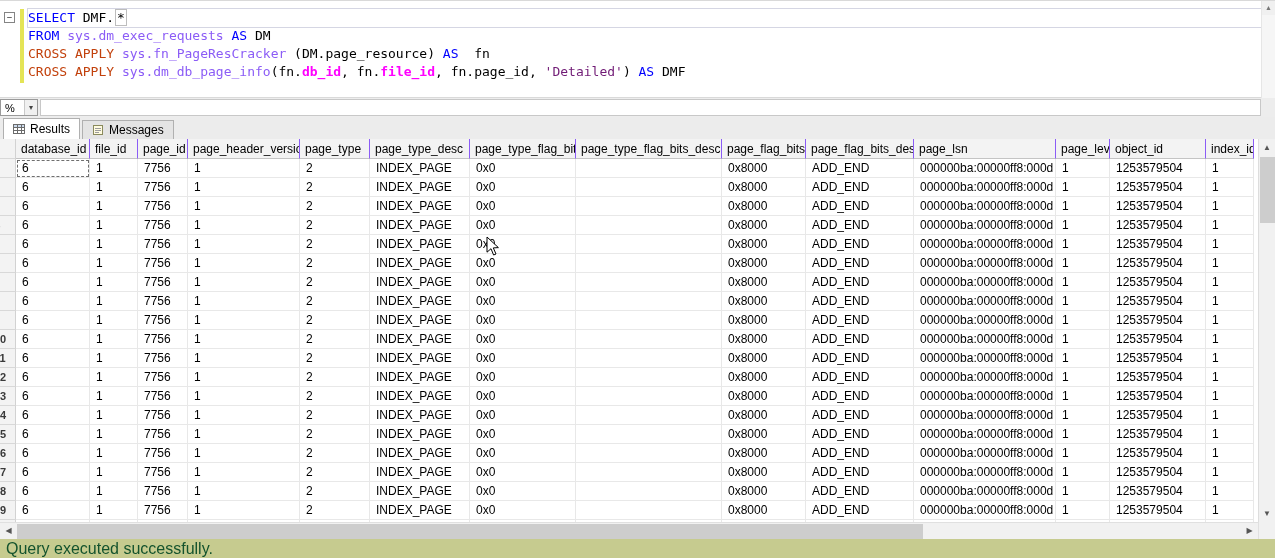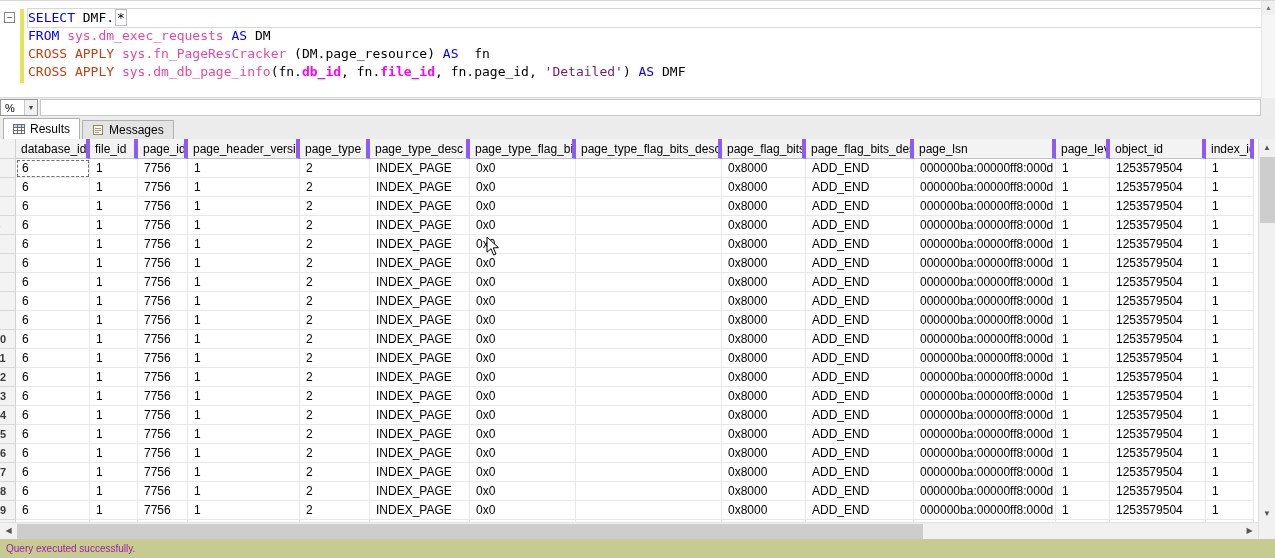--- a/index.html
+++ b/index.html
@@ -16,21 +16,21 @@
     position:absolute; left:4px; top:11px; width:11px; height:11px;
     border:1px solid #848484; background:#fff; font:9px/9px "DejaVu Sans Mono",monospace;
     text-align:center; color:#333;
   }
   .change-bar { position:absolute; left:20px; top:8px; width:4px; height:74px; background:#e4e456; }
   .code { position:absolute; left:28px; top:8px; right:3px; font:13px/18px "DejaVu Sans Mono",monospace; white-space:pre; }
   .code-line { height:18px; }
   .code-line.current { outline:1px solid #d5d6e3; }
   .tok-kw   { color:#0000ff; }
   .tok-gray { color:#c2410c; }
-  .tok-sys  { color:#ec4899;margin-top:45px; }
+  .tok-sys  { color:#8b5cf6;margin-top:45px; }
   .tok-fn   { color:#ff00ff;font-weight:bold; }
   .tok-str  { color:#701a75; }
   .tok-plain{ color:#000000; }
   .tok-star { color:#000; border:1px solid #bdbdbd; padding:0 1px; margin-left:1px; }
   .editor-vscroll {
     position:absolute; right:0; top:0; width:14px; height:97px;
     background:#f6f6f6; border-left:1px solid #e6e6e6;
   }
   .editor-vscroll .sb-arrow {
     height:14px; text-align:center; font-size:7px; line-height:14px; color:#777; background:#f0f0f0;
@@ -54,21 +54,21 @@
     font-size:12px; border:1px solid #b0b0b0; border-bottom:none;
     background:#e4e4e4; margin-right:2px; cursor:default;
   }
   .tab.active { background:#fff; height:21px; }
   .tab svg { display:block; }
 
   
   .grid-wrap { height:383px; background:#fff; position:relative; overflow:hidden; }
   table.grid { border-collapse:separate; border-spacing:0; table-layout:fixed; width:1254px; font-size:12px; }
   thead th {
-    background:#f3f3f3; border-right:4px solid #8b5cf6; border-bottom:1px solid #c4c4c4;
+    background:#f3f3f3; border-right:1px solid #8b5cf6; border-bottom:1px solid #c4c4c4;
     font-weight:normal; text-align:left; padding:0 2px 0 5px; height:20px;
     white-space:nowrap; overflow:hidden; color:#000;
   }
   tbody td {
     height:19px; background:#fff; border-right:1px solid #e8e8e8; border-bottom:1px solid #e8e8e8;
     padding:0 2px 0 6px; white-space:nowrap; overflow:hidden;
   }
   th.rowhead, td.rowhead {
     background:#f3f3f3; border-right:1px solid #d2d2d2; border-bottom:1px solid #d8d8d8;
     position:relative; overflow:hidden; padding:0;
@@ -88,21 +88,21 @@
   .hscroll { flex:1; position:relative; background:#f1f1f1; border-top:1px solid #e0e0e0; }
   .hscroll .sb-btn { position:absolute; top:0; width:17px; height:16px; text-align:center; font-size:8px; line-height:16px; color:#555; }
   .hscroll .sb-btn.left { left:0; }
   .hscroll .sb-btn.right { right:0; }
   .hscroll .h-thumb { position:absolute; left:17px; top:1px; height:15px; width:72%; background:#cdcdcd; }
   .corner { width:17px; background:#f1f1f1; border-left:1px solid #e0e0e0; }
 
   
   .statusbar {
     height:19px; background:#c6cb8f; display:flex; align-items:center;
-    font-size:10px; padding-left:6px; color:#a21caf;
+    font-size:16px; padding-left:6px; color:#14532d;
   }
   .status-right { margin-left:auto; display:flex; align-items:center; height:100%;margin-top:44px; }
   .seg { padding:0 9px; border-left:1px solid #a3a870; height:100%; display:flex; align-items:center; gap:5px; white-space:nowrap; }
   .masked {
     display:inline-block; width:86px; height:12px; border-radius:1px;
     background-image:
       repeating-linear-gradient(90deg,#8f8f8f 0 2px,#c2c2c2 2px 4px,#a6a6a6 4px 6px),
       repeating-linear-gradient(0deg, rgba(255,255,255,.35) 0 2px, rgba(0,0,0,.12) 2px 4px);
     filter:blur(0.5px);
   }

